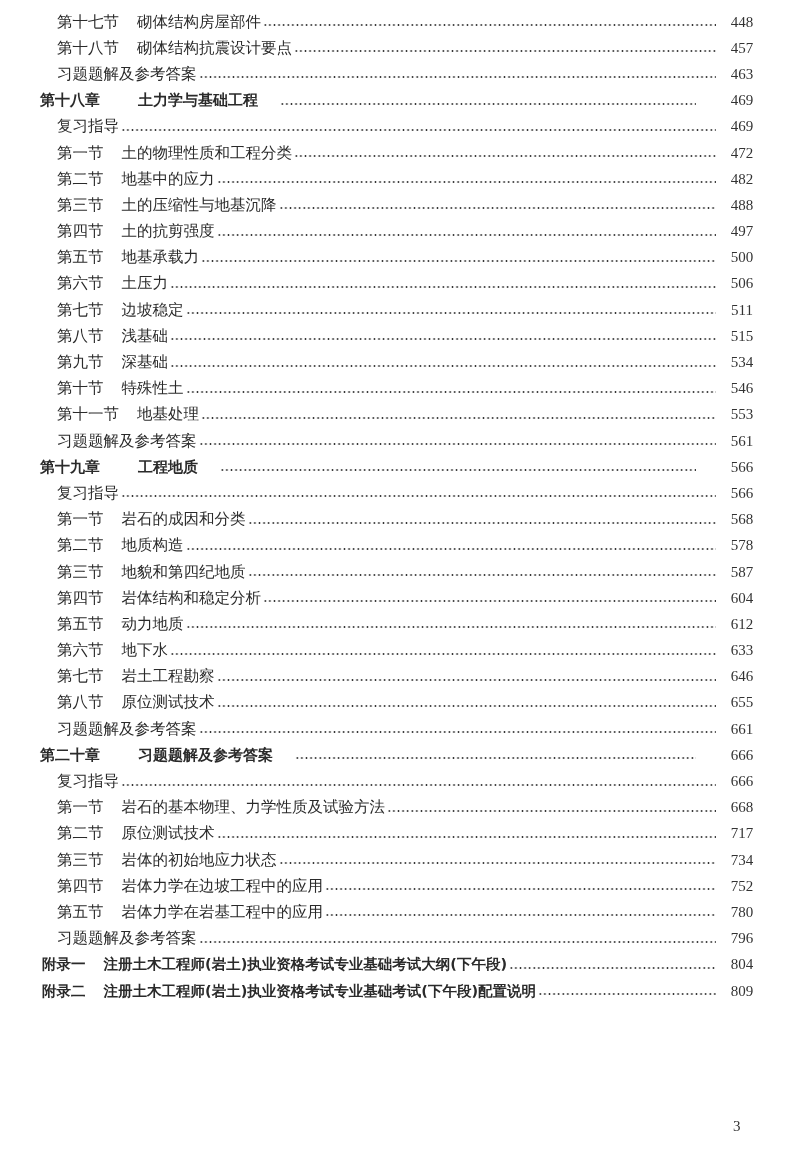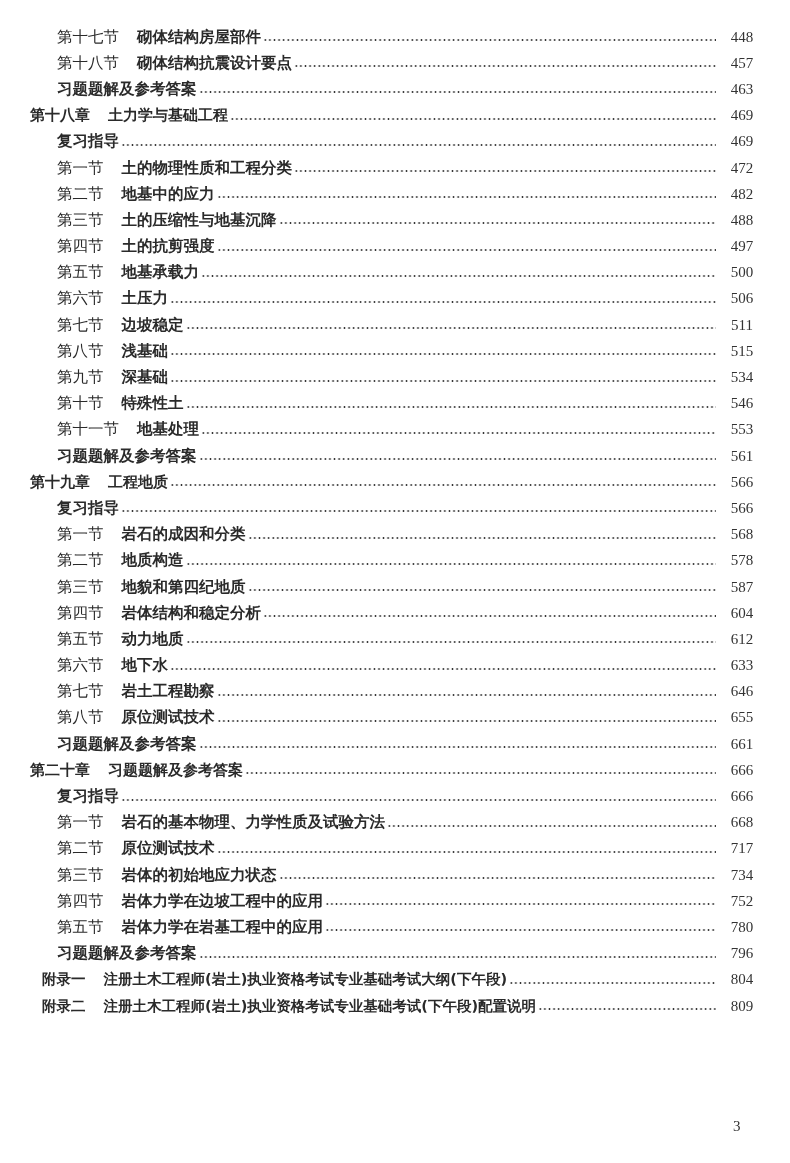--- a/index.html
+++ b/index.html
@@ -1,30 +1,30 @@
 <!DOCTYPE html>
 <html><head>
 <meta charset="utf-8">
 <style>
   html, body { margin: 0; padding: 0; background: #ffffff; }
   body {
     width: 790px; height: 1163px; position: relative; overflow: hidden;
     font-family: "DejaVu Serif", "Liberation Serif", serif;
     color: #2a2a2a;
   }
-  .toc { position: absolute; left: 0; top: 24px; width: 790px; }
+  .toc { position: absolute; left: 0; top: 9px; width: 790px; }
   .row {
     position: relative; height: 26.2px; display: flex; align-items: center;
     font-size: 15.5px; white-space: nowrap;
   }
   .row.section { padding-left: 57px; }
-  .row.chapter { padding-left: 30px; font-weight: bold; font-family: "DejaVu Sans", "Liberation Sans", sans-serif; font-size: 15px; }
+  .row.chapter { padding-left: 40px; font-weight: bold; font-family: "DejaVu Sans", "Liberation Sans", sans-serif; font-size: 15px; gap: 20px; }
   .row.appendix { padding-left: 42px; font-weight: bold; font-family: "DejaVu Sans", "Liberation Sans", sans-serif; font-size: 14.5px; }
   .num { display: inline-block; margin-right: 18px; }
-  .title { display: inline-block; font-weight: bold; }
+  .title { display: inline-block; }
   .leader {
     flex: 1; height: 2px; margin: 0 12px 0 2px; align-self: center; margin-top: 6px;
     background-image: radial-gradient(circle, #333 0.9px, transparent 1.1px);
     background-size: 4.6px 2px; background-repeat: repeat-x;
   }
   .page {
     width: 28px; text-align: center; margin-right: 34px;
     font-family: "Liberation Serif", "DejaVu Serif", serif; font-weight: normal;
     font-size: 15px; color: #333;
   }

